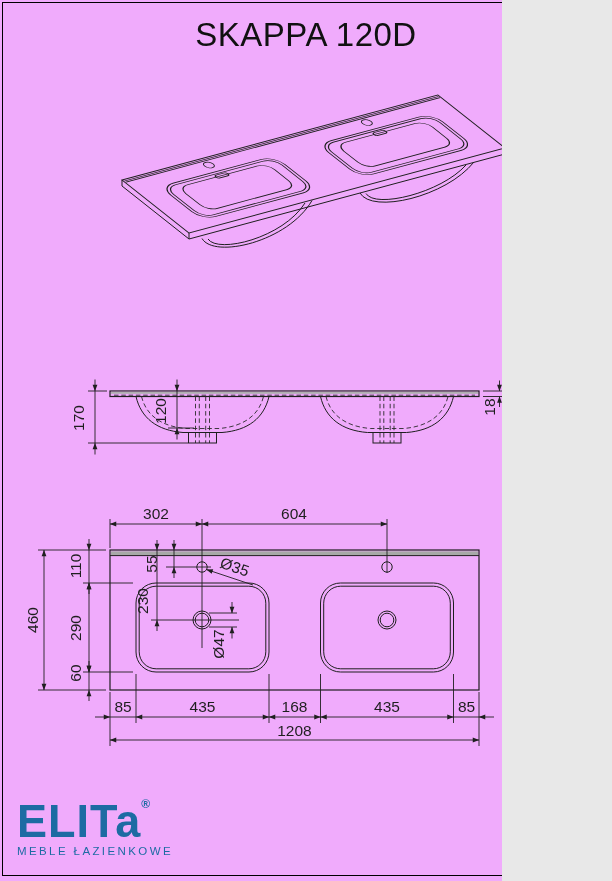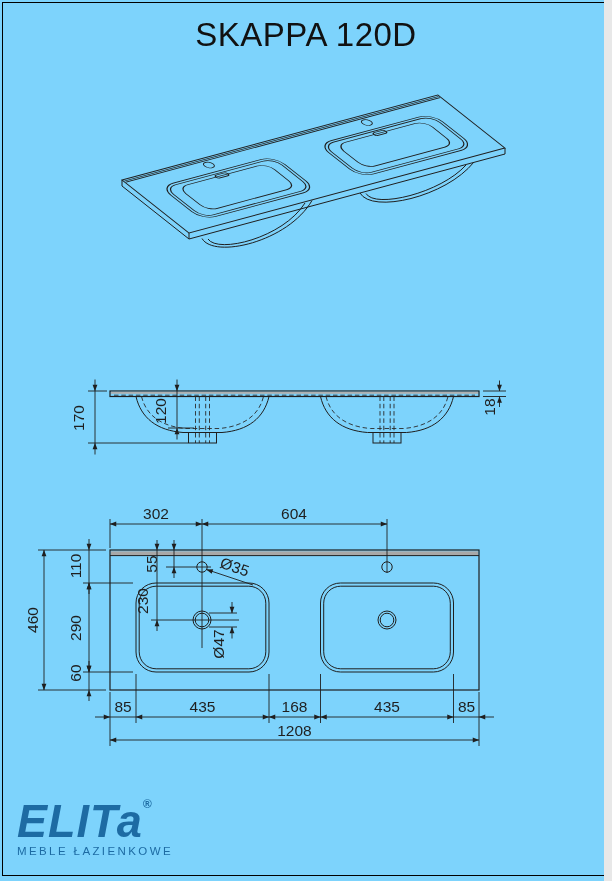--- a/index.html
+++ b/index.html
@@ -1,35 +1,35 @@
 <!DOCTYPE html>
 <html><head>
 <meta charset="utf-8">
 <style>
   html,body{margin:0;padding:0;background:#e8e8e8;}
   .sheet{
-    position:relative;width:604px;height:881px;background:#7dd3fc;
+    position:relative;width:502px;height:881px;background:#f0abfc;
     font-family:"Liberation Sans",sans-serif;overflow:hidden;
   }
   .page-border{
     position:absolute;left:2px;top:2px;width:606px;height:874px;
     border:1.2px solid #000;box-sizing:border-box;pointer-events:none;
   }
   .title{
     position:absolute;top:16px;left:0;width:612px;text-align:center;
     font-size:33px;font-weight:400;color:#111;letter-spacing:0.5px;margin:0;
   }
   svg{position:absolute;left:0;top:0;}
   svg text{font-family:"Liberation Sans",sans-serif;font-size:15.5px;fill:#1f1f1f;}
   .ln{stroke:#1f1f1f;stroke-width:1.2;fill:none;}
   .thin{stroke:#1f1f1f;stroke-width:1;fill:none;}
   .dash{stroke:#2a2a2a;stroke-width:0.9;fill:none;stroke-dasharray:4.5 2.8;}
   .dim{stroke:#1f1f1f;stroke-width:0.9;fill:none;}
   .logo{position:absolute;left:17px;top:799px;width:200px;}
-  .brand-row{line-height:0.9;white-space:nowrap;font-style:italic;}
+  .brand-row{line-height:0.9;white-space:nowrap;}
   .brand{
     font-size:45px;font-weight:700;color:#1d6ba3;letter-spacing:1px;
     display:inline-block;transform:scaleY(1.04);transform-origin:left top;
   }
   .reg{font-size:12px;font-weight:700;color:#1d6ba3;vertical-align:28px;}
   .tagline{
     margin-top:3px;font-size:11.5px;font-weight:400;color:#1d6ba3;
     letter-spacing:2.4px;white-space:nowrap;
   }
 </style>

